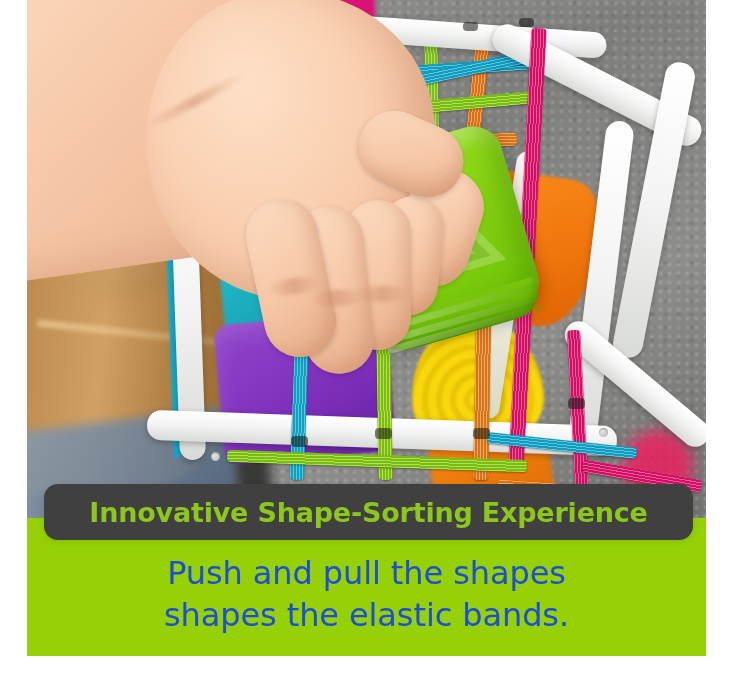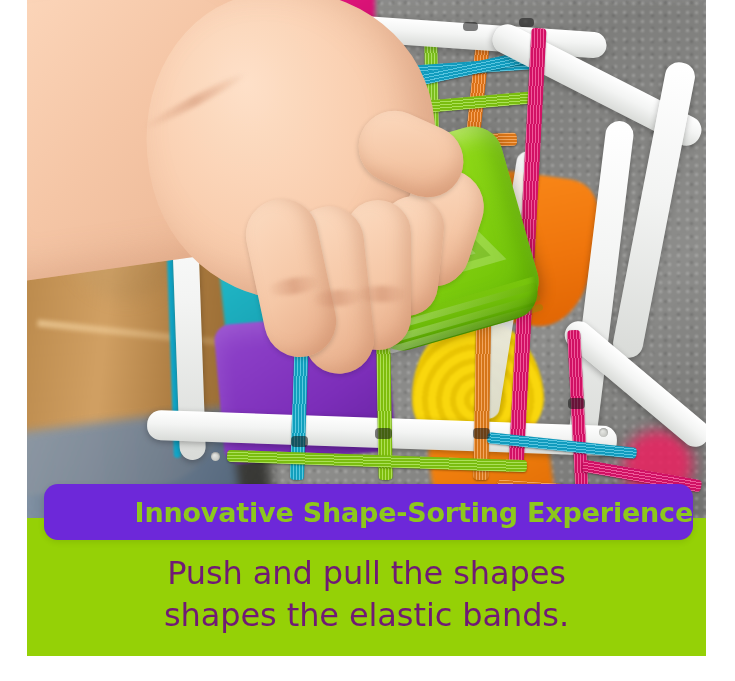--- a/index.html
+++ b/index.html
@@ -427,43 +427,43 @@
     height: 138px;
     background: #95d106;
   }
 
   .headline-pill {
     position: absolute;
     left: 44px;
     top: 484px;
     width: 649px;
     height: 56px;
-    background: #6d28d9;
+    background: #404040;
     border-radius: 14px;
     box-shadow: 0 2px 6px rgba(0,0,0,.10);
     display: flex;
     align-items: center;
-    justify-content: flex-end;
+    justify-content: center;
   }
   .headline-text {
     color: #8dc71c;
     font-family: "DejaVu Sans", "Liberation Sans", sans-serif;
     font-size: 27px;
     font-weight: bold;
     letter-spacing: -0.2px;
     white-space: nowrap;
   }
 
   .subline {
     position: absolute;
     left: 27px;
     top: 552px;
     width: 679px;
     text-align: center;
-    color: #701a75;
+    color: #1d4ed8;
     font-family: "DejaVu Sans", "Liberation Sans", sans-serif;
     font-size: 32px;
     font-weight: normal;
     line-height: 42px;
     letter-spacing: -0.1px;
   }
   .subline .l2 { display: block; }
 
   .bottom-white {
     position: absolute;

